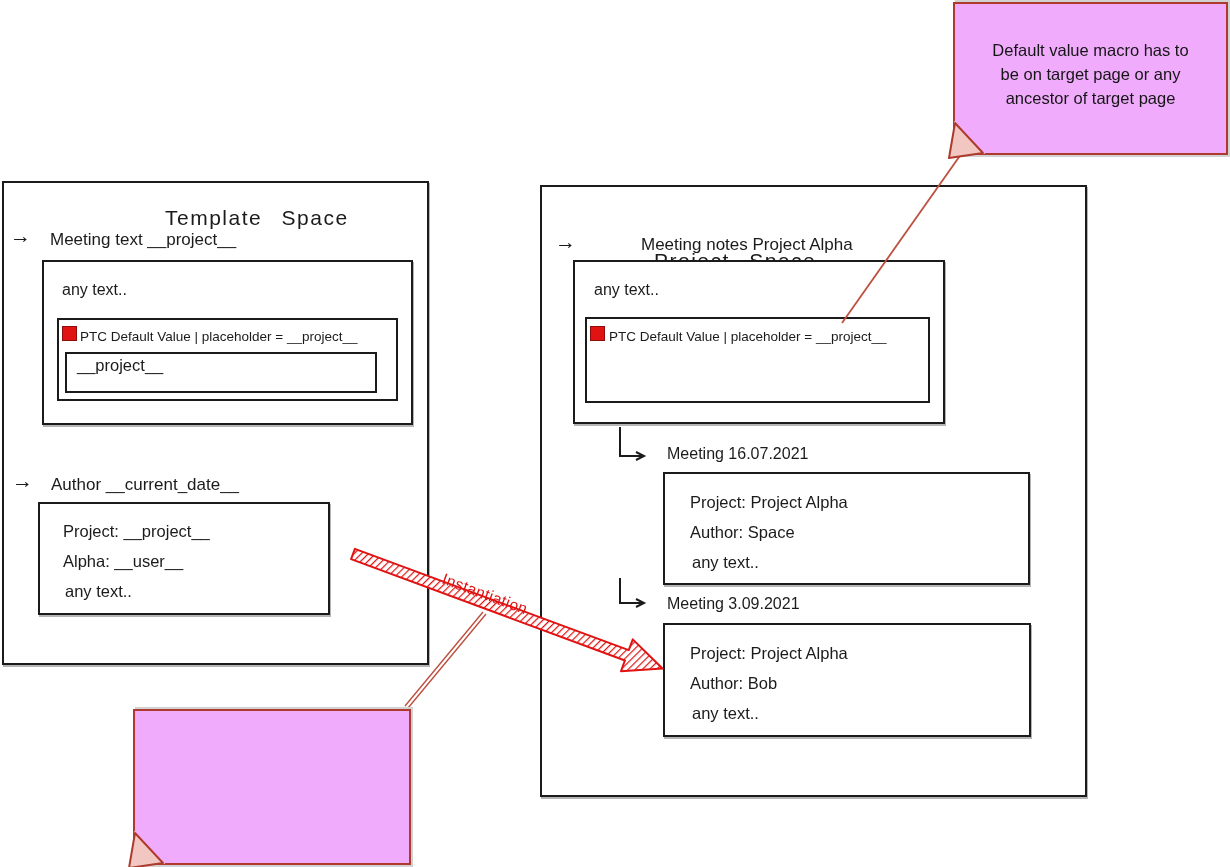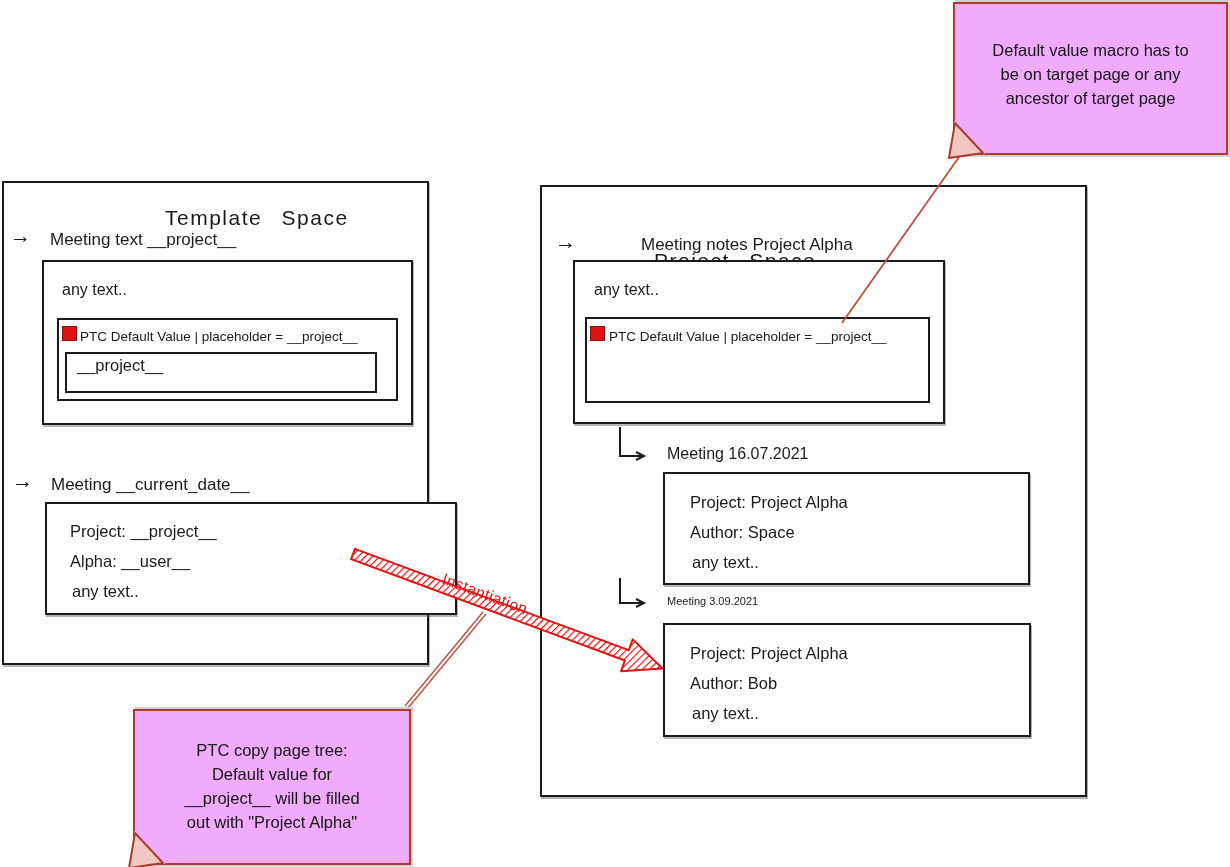--- a/index.html
+++ b/index.html
@@ -54,23 +54,23 @@
       <div class="box" style="left:13px;top:56px;width:341px;height:83px;box-shadow:none;">
         <span class="macro-icon" style="left:3px;top:6px;"></span>
         <div class="lbl macro-label" style="left:21px;top:9px;">PTC Default Value | placeholder = __project__</div>
         <div class="box" style="left:6px;top:32px;width:312px;height:41px;box-shadow:none;">
           <div class="lbl macro-value" style="left:10px;top:2px;">__project__</div>
         </div>
       </div>
     </div>
 
     <span class="lbl page-arrow" style="left:8px;top:287px;">→</span>
-    <div class="lbl page-title" style="left:47px;top:292px;">Meeting __current_date__</div>
+    <div class="lbl page-title" style="left:47px;top:292px;">Author __current_date__</div>
 
-    <div class="box" style="left:41px;top:319px;width:412px;height:113px;padding-left:36px;">
+    <div class="box" style="left:34px;top:319px;width:292px;height:113px;padding-left:36px;">
       <div class="lbl field-line" style="left:23px;top:18px;">Project: __project__</div>
       <div class="lbl field-line" style="left:23px;top:48px;">Alpha: __user__</div>
       <div class="lbl field-line" style="left:25px;top:78px;">any text..</div>
     </div>
   </div>
 
   <div class="box" style="left:540px;top:185px;width:547px;height:612px;">
     <div class="lbl space-title" style="left:112px;top:16px;margin-top:46px;">Project Space</div>
 
     <span class="lbl page-arrow" style="left:13px;top:44px;">→</span>
@@ -85,21 +85,21 @@
       </div>
     </div>
 
     <div class="lbl field-line" style="left:125px;top:258px;font-size:16px;">Meeting 16.07.2021</div>
     <div class="box" style="left:121px;top:285px;width:367px;height:113px;">
       <div class="lbl field-line" style="left:25px;top:19px;">Project: Project Alpha</div>
       <div class="lbl field-line" style="left:25px;top:49px;">Author: Space</div>
       <div class="lbl field-line" style="left:27px;top:79px;">any text..</div>
     </div>
 
-    <div class="lbl field-line" style="left:125px;top:408px;font-size:11px;">Meeting 3.09.2021</div>
+    <div class="lbl field-line" style="left:125px;top:408px;font-size:16px;">Meeting 3.09.2021</div>
     <div class="box" style="left:121px;top:436px;width:368px;height:114px;">
       <div class="lbl field-line" style="left:25px;top:19px;">Project: Project Alpha</div>
       <div class="lbl field-line" style="left:25px;top:49px;">Author: Bob</div>
       <div class="lbl field-line" style="left:27px;top:79px;">any text..</div>
     </div>
   </div>
 
   <svg class="overlay" width="1230" height="867" viewBox="0 0 1230 867">
     <defs>
       <marker id="mArrow" markerWidth="12" markerHeight="12" refX="9" refY="5" orient="auto" markerUnits="userSpaceOnUse">
@@ -129,23 +129,19 @@
     <div class="note-text" style="top:34px;">Default value macro has to
 be on target page or any
 ancestor of target page</div>
     <svg class="fold" viewBox="0 0 46 46">
       <polygon points="8,6 39,39 8,39" fill="#ffffff"></polygon>
       <polygon points="9,8 37,38 3,43" fill="#f2c7c2" stroke="#ae3a2d" stroke-width="2" stroke-linejoin="round"></polygon>
     </svg>
   </div>
 
   <div class="note" style="left:133px;top:709px;width:278px;height:156px;">
-    <div class="note-text" style="top:27px;">PTC copy page tree:
-Default value for
-__project__ will be filled
-out with "Project Alpha"</div>
     <svg class="fold" viewBox="0 0 46 46">
       <polygon points="8,6 39,39 8,39" fill="#ffffff"></polygon>
       <polygon points="9,8 37,38 3,43" fill="#f2c7c2" stroke="#ae3a2d" stroke-width="2" stroke-linejoin="round"></polygon>
     </svg>
   </div>
 
 </div>
 
 </body></html>

